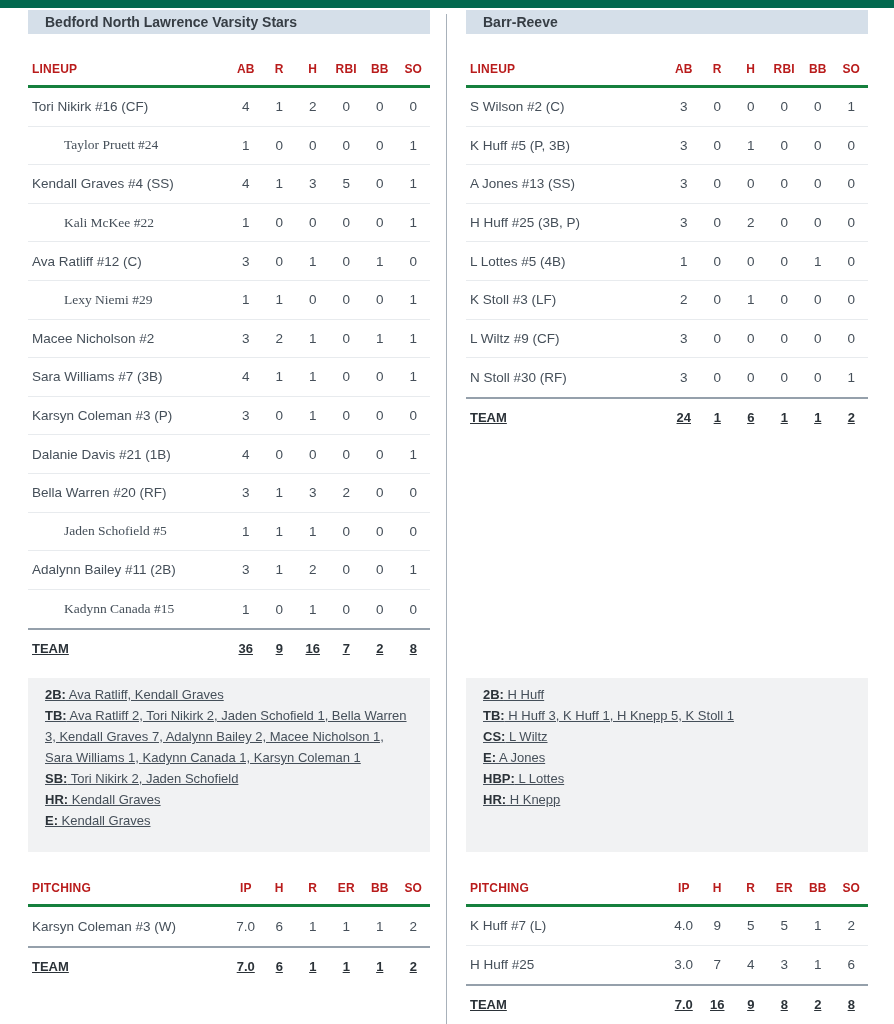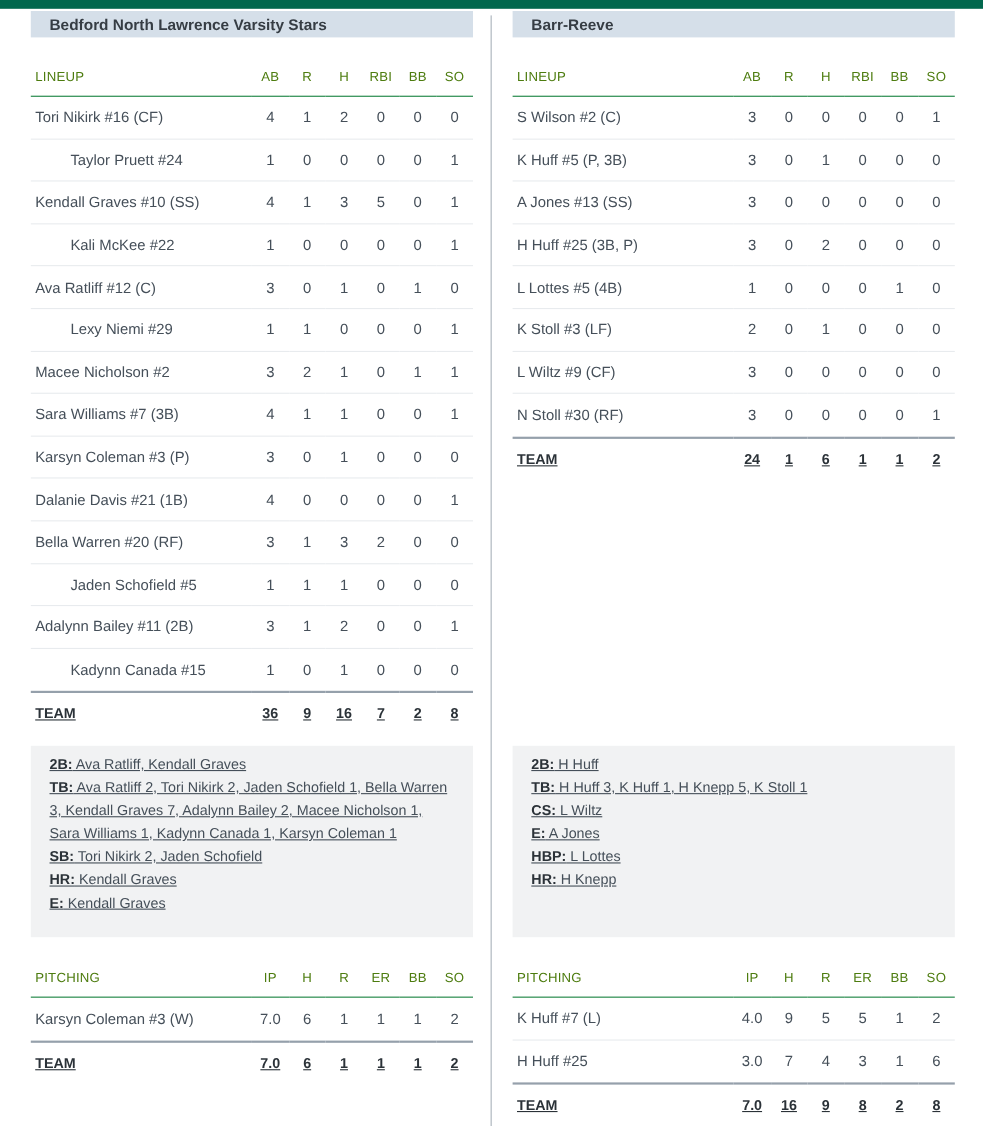--- a/index.html
+++ b/index.html
@@ -29,24 +29,24 @@
 
   .tbl { display:table; width:100%; table-layout:fixed; }
   .tr  { display:table-row; }
   .td  {
     display:table-cell; vertical-align:middle;
     font-size:13.5px; color:#454F59; height:38.6px;
     border-bottom:1px solid #E8EBEE;
   }
   .td.name { padding-left:4px; }
   .td.num  { width:33.5px; text-align:center; }
-  .td.indent { padding-left:36px; }
+  .td.indent { padding-left:36px;font-family:Liberation Serif, serif; }
   .thead .td {
-    height:36px; font-size:12px; font-weight:normal; color:#4d7c0f;
-    border-bottom:1px solid #15803d; letter-spacing:0.2px;
+    height:36px; font-size:12px; font-weight:bold; color:#b91c1c;
+    border-bottom:3px solid #15803d; letter-spacing:0.2px;
   }
   .last .td { border-bottom:none; }
   .team .td {
     height:39px; font-weight:bold; color:#2B3238; font-size:13px;
     border-top:2px solid #95A0AB; border-bottom:none;text-decoration:underline;
   }
 </style>
 </head>
 <body>
 
@@ -80,21 +80,21 @@
         <div class="tr ">
           <div class="td name indent">Taylor Pruett #24</div>
           <div class="td num">1</div>
           <div class="td num">0</div>
           <div class="td num">0</div>
           <div class="td num">0</div>
           <div class="td num">0</div>
           <div class="td num">1</div>
         </div>
         <div class="tr ">
-          <div class="td name">Kendall Graves #10 (SS)</div>
+          <div class="td name">Kendall Graves #4 (SS)</div>
           <div class="td num">4</div>
           <div class="td num">1</div>
           <div class="td num">3</div>
           <div class="td num">5</div>
           <div class="td num">0</div>
           <div class="td num">1</div>
         </div>
         <div class="tr ">
           <div class="td name indent">Kali McKee #22</div>
           <div class="td num">1</div>

